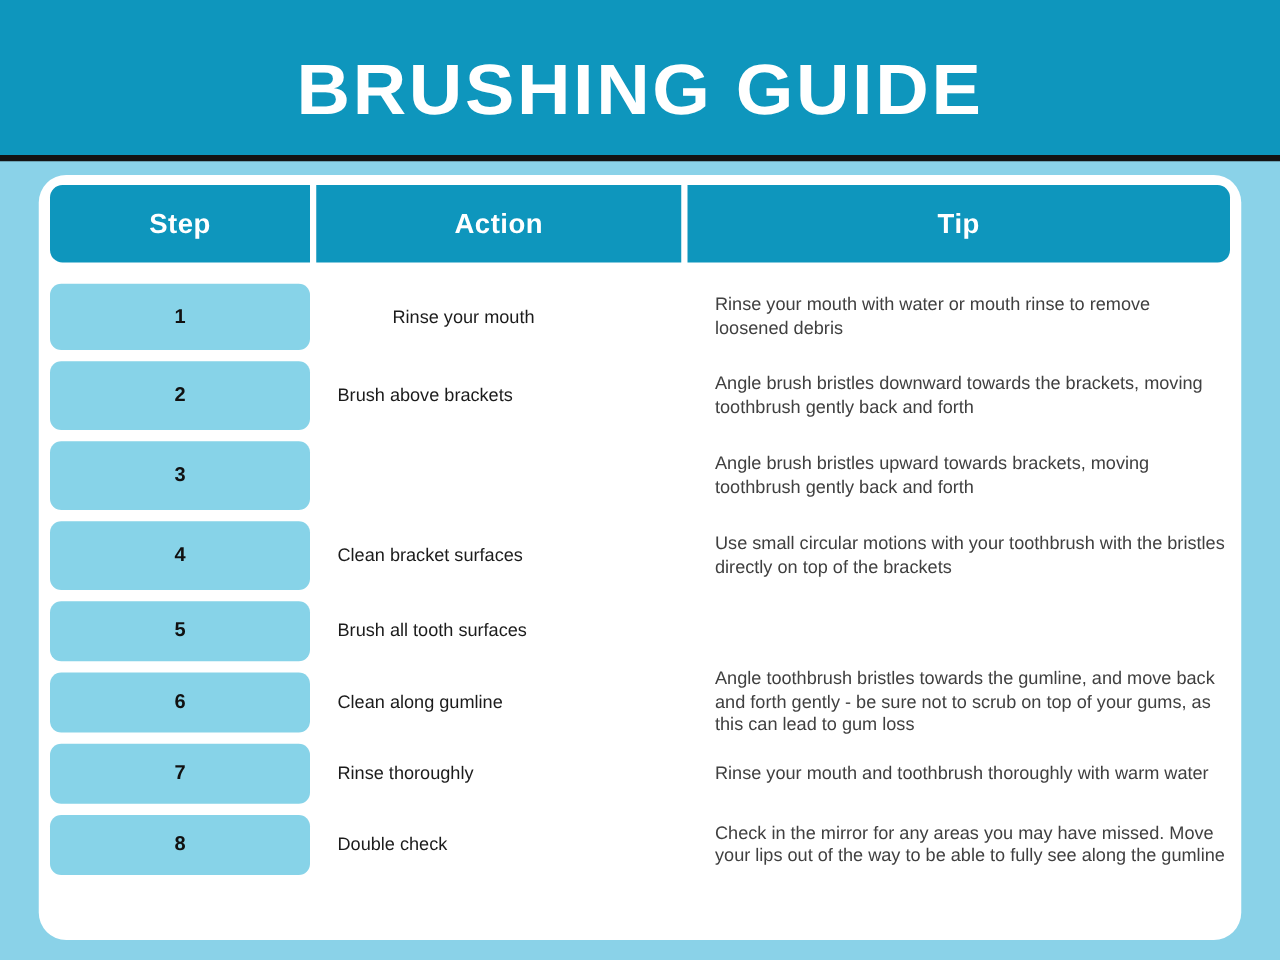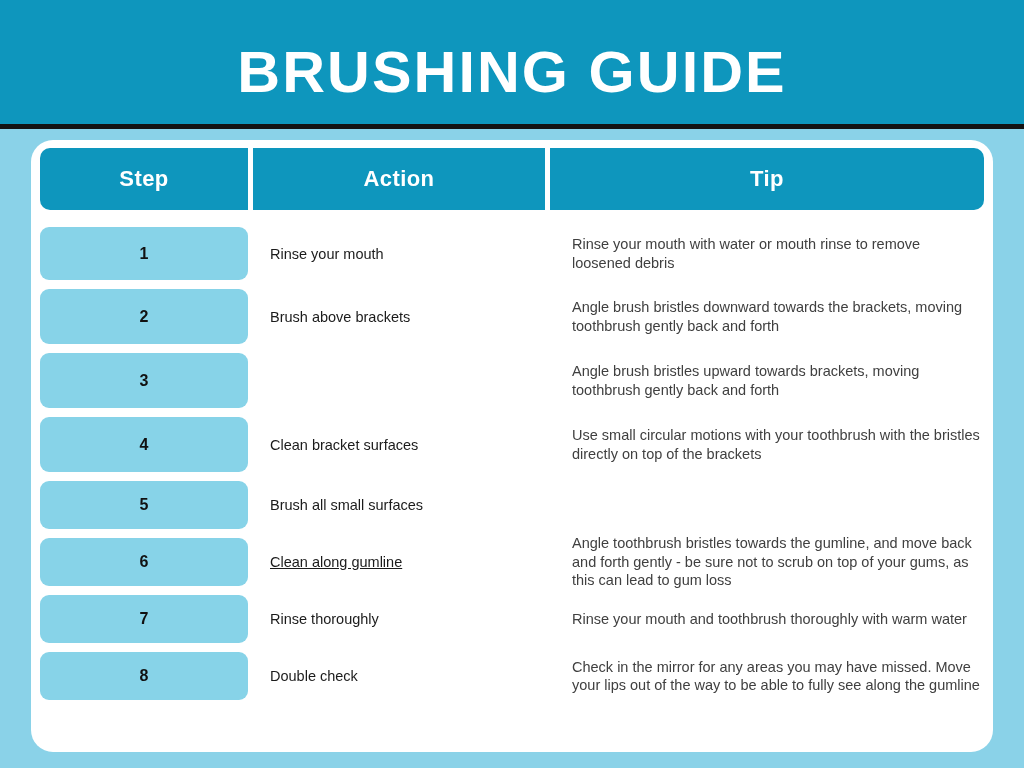--- a/index.html
+++ b/index.html
@@ -158,21 +158,21 @@
 
     <div id="thead">
       <div class="th step">Step</div>
       <div class="th tip">Tip</div>
       <div class="th action">Action</div>
     </div>
 
     <div id="tbody">
         <div class="row" style="height: 53px;">
           <div class="cell-step" style="height: 53px;">1</div>
-          <div class="cell-action" style="height: 53px;">
+          <div class="cell-action" style="height: 53px; margin-left: 44px;">
             <span>Rinse your mouth</span>
           </div>
           <div class="cell-tip" style="height: 53px;">
             <span>Rinse your mouth with water or mouth rinse to remove loosened debris</span>
           </div>
         </div>
         <div class="row" style="height: 55px;">
           <div class="cell-step" style="height: 55px;">2</div>
           <div class="cell-action" style="height: 55px;">
             <span>Brush above brackets</span>
@@ -192,26 +192,26 @@
           <div class="cell-action" style="height: 55px;">
             <span>Clean bracket surfaces</span>
           </div>
           <div class="cell-tip" style="height: 55px;">
             <span>Use small circular motions with your toothbrush with the bristles directly on top of the brackets</span>
           </div>
         </div>
         <div class="row" style="height: 48px;">
           <div class="cell-step" style="height: 48px;">5</div>
           <div class="cell-action" style="height: 48px;">
-            <span>Brush all small surfaces</span>
+            <span>Brush all tooth surfaces</span>
           </div>
         </div>
         <div class="row" style="height: 48px;">
           <div class="cell-step" style="height: 48px;">6</div>
-          <div class="cell-action" style="height: 48px; text-decoration: underline;">
+          <div class="cell-action" style="height: 48px;">
             <span>Clean along gumline</span>
           </div>
           <div class="cell-tip" style="height: 48px;">
             <span>Angle toothbrush bristles towards the gumline, and move back and forth gently - be sure not to scrub on top of your gums, as this can lead to gum loss</span>
           </div>
         </div>
         <div class="row" style="height: 48px;">
           <div class="cell-step" style="height: 48px;">7</div>
           <div class="cell-action" style="height: 48px;">
             <span>Rinse thoroughly</span>

